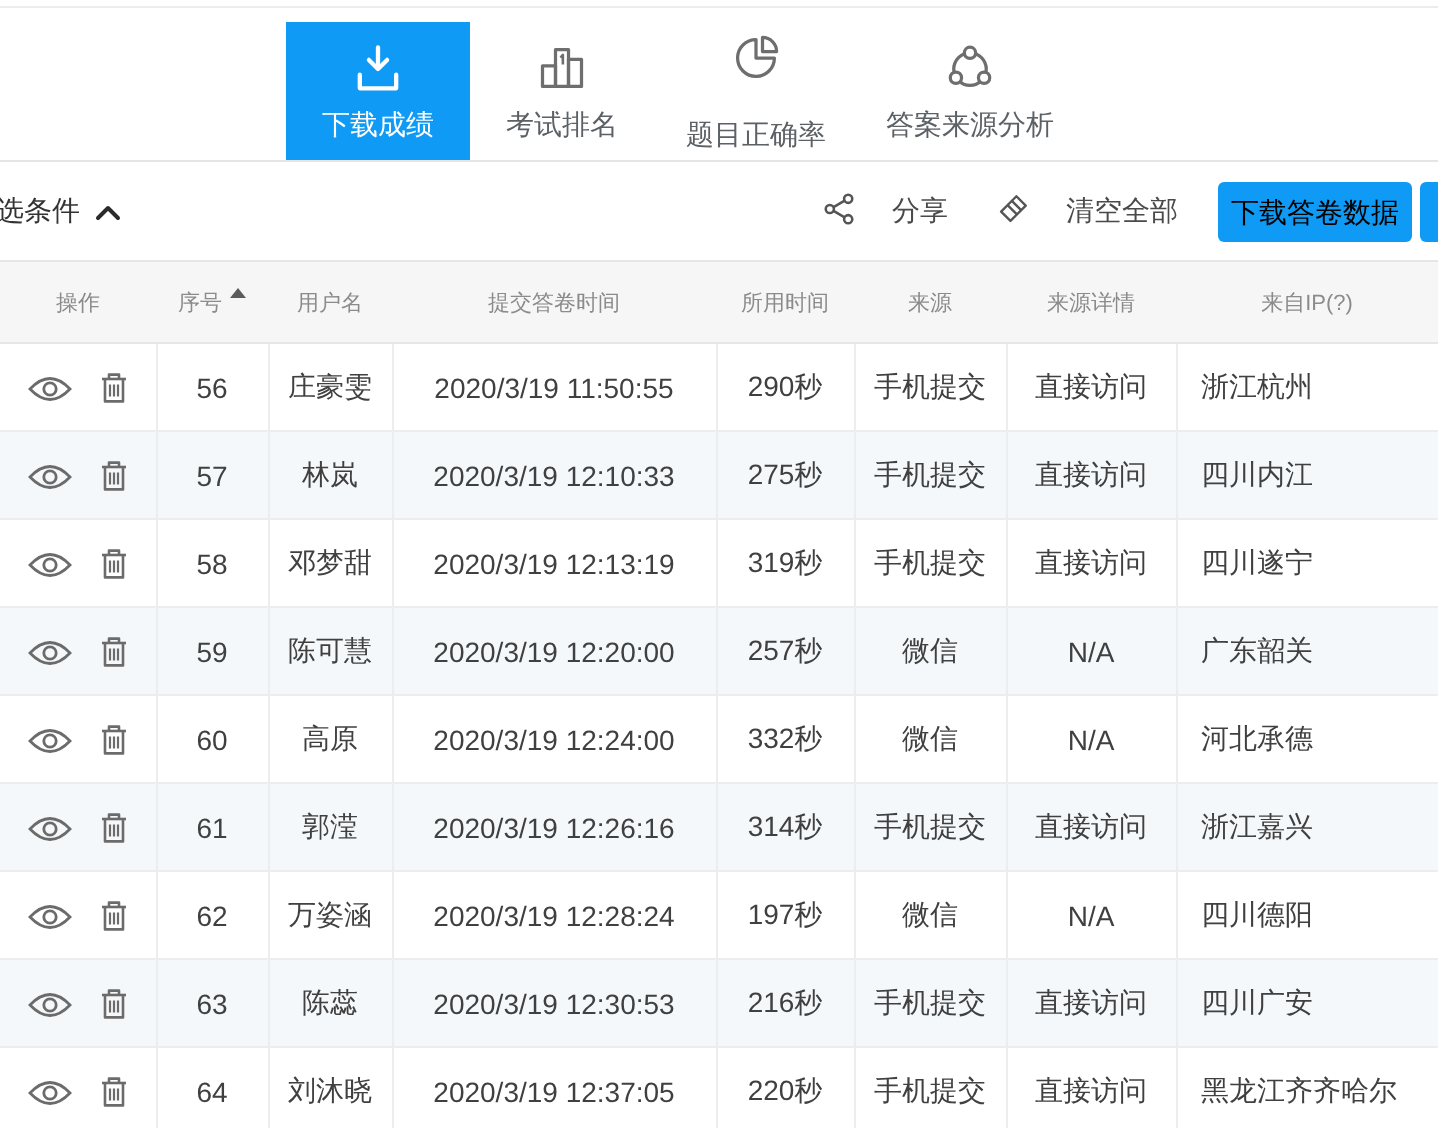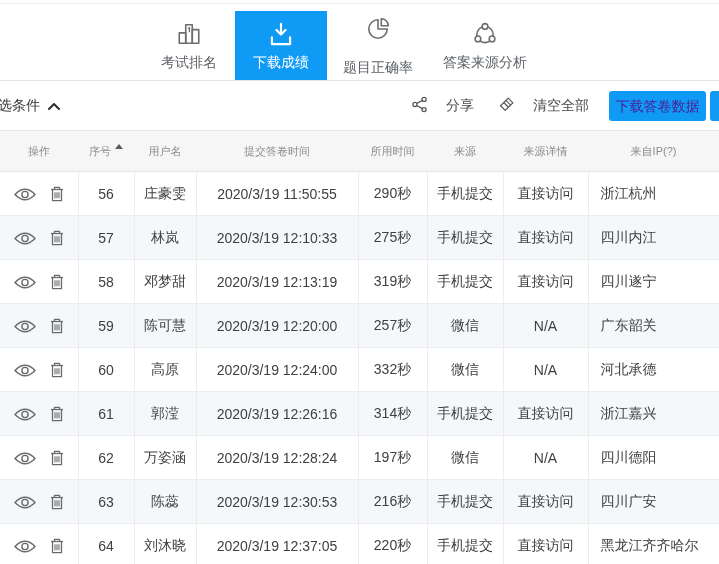--- a/index.html
+++ b/index.html
@@ -19,21 +19,21 @@
   .tab-acc{width:102px;gap:17px;}
   .tab-src{width:112px;}
   .tab-comp{width:102px;}
   
   .filterbar{position:relative;height:49px;background:#fff;}
   .fb-left{position:absolute;left:-2px;top:0;height:49px;display:flex;align-items:center;gap:7px;
            font-size:14px;color:#333;}
   .fb-right{position:absolute;right:0;top:0;height:49px;display:flex;align-items:center;}
   .fb-link{display:flex;align-items:center;gap:18px;font-size:14px;color:#4a4a4a;cursor:pointer;}
   .fb-clear{margin-left:24px;justify-content:space-between;}
-  .dl-btn{margin-left:20px;width:97px;height:30px;background:#0f9af5;color:#4c1d95;border:none;
+  .dl-btn{margin-left:20px;width:97px;height:30px;background:#0f9af5;color:#000000;border:none;
           border-radius:3px;font-size:14px;font-family:inherit;cursor:pointer;line-height:30px;
           text-align:center;padding:0;}
   .dl-btn-frag{margin-left:4px;width:9px;height:30px;background:#0f9af5;border-radius:3px 0 0 3px;cursor:pointer;}
   
   table.data{width:719px;border-collapse:collapse;table-layout:fixed;font-size:14px;}
   thead th{height:40px;background:#f6f6f7;color:#8b8b8b;font-weight:normal;font-size:11px;
            border-top:1px solid #e6e6e6;border-bottom:1px solid #e6e6e6;text-align:center;
            padding:0;}
   tbody td{height:43px;border-bottom:1px solid #ecedef;border-right:1px solid #ecedef;
            text-align:center;padding:0;color:#404040;}
@@ -48,41 +48,41 @@
 </style>
 </head>
 <body>
 
 <div class="screen">
 
   <div class="tabbar">
     <div class="top-line"></div>
     <div class="tabs">
 
+      <div class="tab tab-download">
+        <span class="t-icon">
+          <svg width="28" height="25" viewBox="0 0 24 22" fill="none" stroke="#ffffff" stroke-width="1.9" stroke-linecap="round" stroke-linejoin="round">
+            <path d="M12 1.5 v8.5"></path>
+              <path d="M8 7 l4 4 4-4"></path>
+              <path d="M4 13.5 v6 h16 v-6"></path>
+          </svg>
+        </span>
+        <span>下载成绩</span>
+      </div>
+
       <div class="tab tab-rank">
         <span class="t-icon">
           <svg width="26" height="26" viewBox="0 0 24 24" fill="none" stroke="#6e6e6e" stroke-width="1.5" stroke-linejoin="round">
             <rect x="9" y="3.5" width="6" height="17"></rect>
             <rect x="3" y="11" width="6" height="9.5"></rect>
             <rect x="15" y="8" width="6" height="12.5"></rect>
             <path d="M11.3 7.2 l1.1-1.2 v4.4" stroke-width="1.2"></path>
           </svg>
         </span>
         <span>考试排名</span>
-      </div>
-
-      <div class="tab tab-download">
-        <span class="t-icon">
-          <svg width="28" height="25" viewBox="0 0 24 22" fill="none" stroke="#ffffff" stroke-width="1.9" stroke-linecap="round" stroke-linejoin="round">
-            <path d="M12 1.5 v8.5"></path>
-              <path d="M8 7 l4 4 4-4"></path>
-              <path d="M4 13.5 v6 h16 v-6"></path>
-          </svg>
-        </span>
-        <span>下载成绩</span>
       </div>
 
       <div class="tab tab-acc">
         <span class="t-icon">
           <svg width="26" height="26" viewBox="0 0 24 24" fill="none" stroke="#6e6e6e" stroke-width="1.5" stroke-linejoin="round">
             <path d="M12 3.5 A8.5 8.5 0 1 0 20.5 12 L12 12 Z"></path>
             <path d="M15 9 V2.5 A6.5 6.5 0 0 1 21.5 9 Z"></path>
           </svg>
         </span>
         <span>题目正确率</span>

